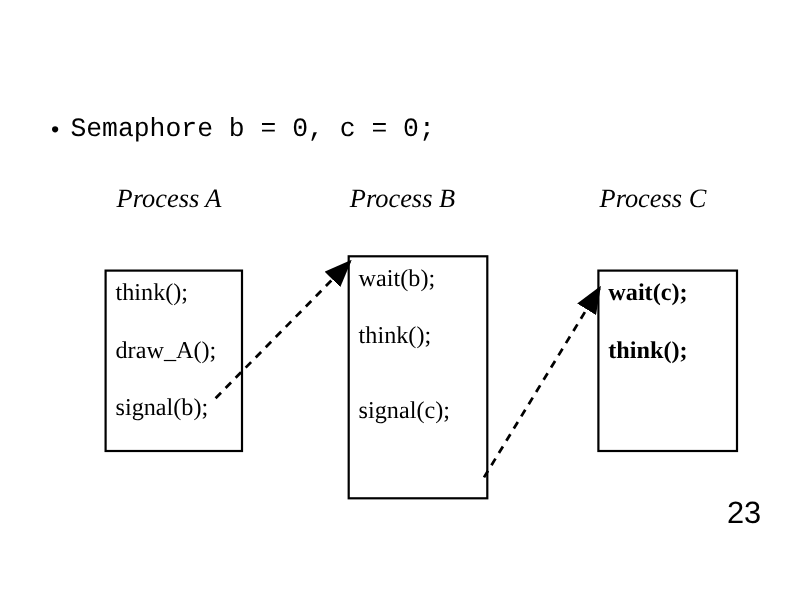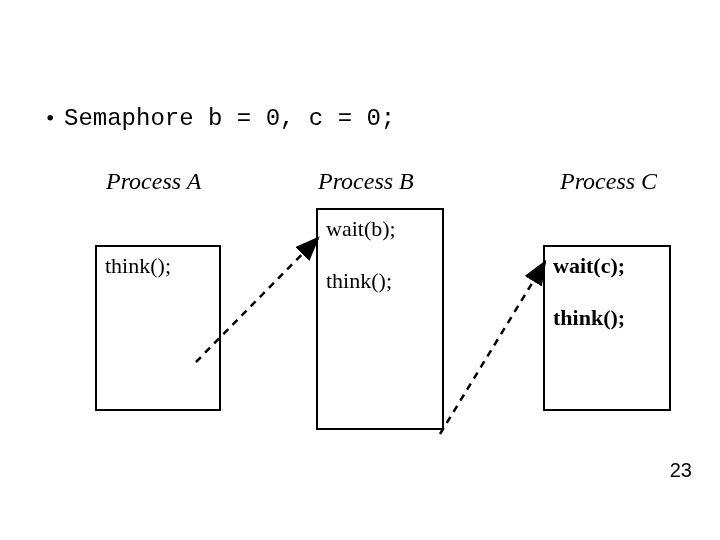--- a/index.html
+++ b/index.html
@@ -31,21 +31,21 @@
     font-family: "Times New Roman", serif;
   }
   .proc-title {
     position: absolute;
     top: 168px;
     font-size: 24px;
     font-style: italic;
   }
   .titleA { left: 106px; }
   .titleB { left: 318px; }
-  .titleC { left: 560px; }
+  .titleC { left: 545px; }
 
   .box {
     position: absolute;
     border: 2px solid #000;
     background: #fff;
     font-size: 22px;
     font-family: "Times New Roman", serif;
     padding: 6px 8px 6px 8px;
     line-height: 1.0;
     box-sizing: border-box;
@@ -59,37 +59,37 @@
   .box .spacer { height: 16px; }
 
   .boxA {
     left: 95px;
     top: 245px;
     width: 126px;
     height: 166px;
   }
   .boxB {
     left: 316px;
-    top: 208px;
+    top: 232px;
     width: 128px;
     height: 222px;
   }
   .boxC {
     left: 543px;
     top: 245px;
     width: 128px;
     height: 166px;
     font-weight: bold;
   }
 
   .pagenum {
     position: absolute;
     right: 28px;
     bottom: 22px;
-    font-size: 20px;
+    font-size: 28px;
     font-family: Arial, Helvetica, sans-serif;
   }
 
   svg.arrows {
     position: absolute;
     left: 0;
     top: 0;
     width: 720px;
     height: 540px;
     pointer-events: none;
@@ -102,29 +102,32 @@
 
   <div class="bullet">Semaphore b = 0, c = 0;</div>
 
   <div class="proc-title titleB">Process B</div>
   <div class="proc-title titleA">Process A</div>
   <div class="proc-title titleC">Process C</div>
 
   <div class="box boxA">
     <div class="line">think();</div>
     <div class="spacer"></div>
+    <div class="line">draw_A();</div>
     <div class="spacer"></div>
+    <div class="line">signal(b);</div>
   </div>
 
   <div class="box boxB">
     <div class="line">wait(b);</div>
     <div class="spacer"></div>
     <div class="line">think();</div>
     <div class="spacer"></div>
     <div class="spacer"></div>
+    <div class="line">signal(c);</div>
   </div>
 
   <div class="box boxC">
     <div class="line">wait(c);</div>
     <div class="spacer"></div>
     <div class="line">think();</div>
     <div class="spacer"></div>
   </div>
 
   <svg class="arrows" viewBox="0 0 720 540">

